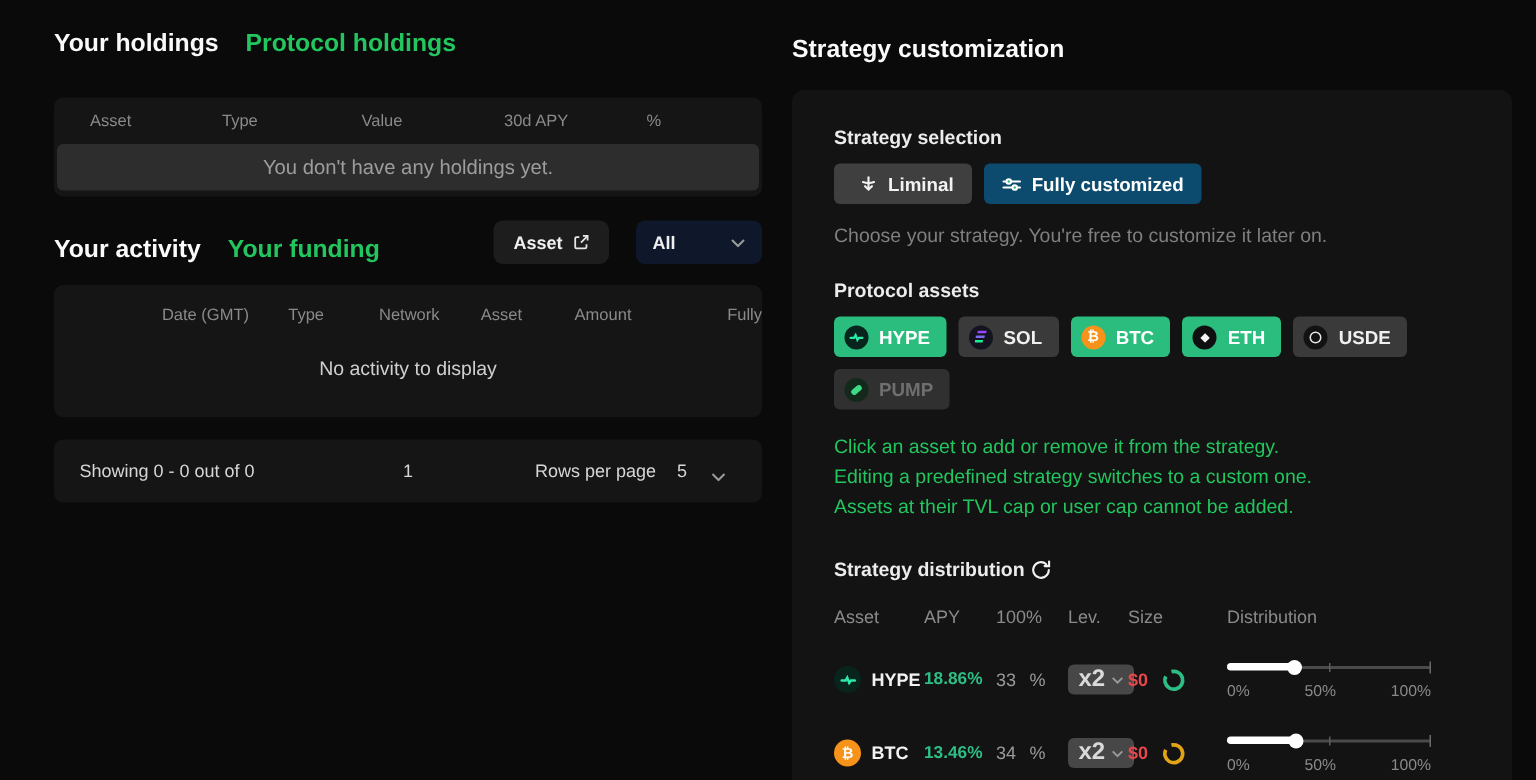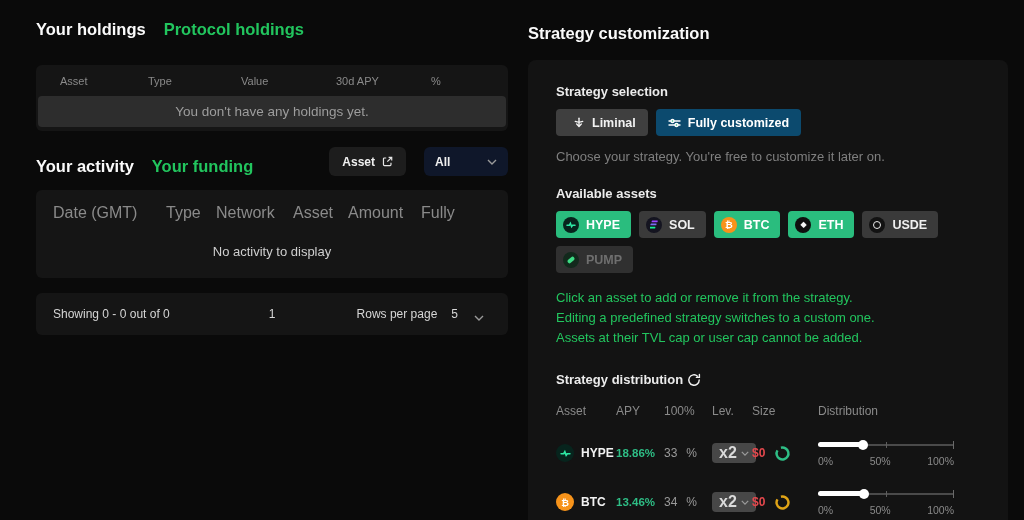--- a/index.html
+++ b/index.html
@@ -42,21 +42,21 @@
   }
   .select-dark {
     background:#0f172a; border-radius:6px; height:29px; width:84px;
     display:flex; align-items:center; justify-content:space-between; padding:0 11px;
     color:#f0f0f0; font-size:12px; font-weight:600; cursor:pointer;
   }
 
   .activity-panel { margin-top:14px; height:88px; }
   .activity-header {
     display:grid; grid-template-columns:113px 50px 77px 55px 73px 1fr;
-    padding:14px 0 0 17px; font-size:16px; color:#8a8a8a;
+    padding:14px 0 0 17px; font-size:11px; color:#8a8a8a;text-align:right;
   }
   .activity-empty { text-align:center; margin-top:22px; font-size:13px; color:#cfcfcf; }
 
   .pagination-panel {
     margin-top:15px; height:42px; position:relative;
     display:flex; align-items:center; justify-content:space-between; padding:0 24px 0 17px;
     font-size:12px; color:#d6d6d6;
   }
   .page-num { position:absolute; left:0; right:0; text-align:center; pointer-events:none; }
   .rows-per-page { display:flex; align-items:flex-end; gap:14px; cursor:pointer; }
@@ -243,21 +243,21 @@
             <circle cx="4.5" cy="4" r="1.5" fill="#2abd7e"></circle>
             <circle cx="8.5" cy="8" r="1.5" fill="#2abd7e"></circle>
         </svg>
       </span>
       <span>Fully customized</span>
     </button>
   </div>
 
   <div class="hint">Choose your strategy. You're free to customize it later on.</div>
 
-  <div class="card-label assets-label">Available assets</div>
+  <div class="card-label assets-label">Protocol assets</div>
 
   <div class="chips">
     <div class="chip chip--on">
       <span class="coin coin--hype">
         <svg width="10" height="10" viewBox="0 0 10 10" fill="none" stroke="#2ee8a5" stroke-width="1.5" stroke-linecap="round">
             <path d="M1 5.2h2.4l1-1.8 1.2 3.2 1-1.4H9"></path>
           </svg>
       </span>
       <span>HYPE</span>
     </div>

